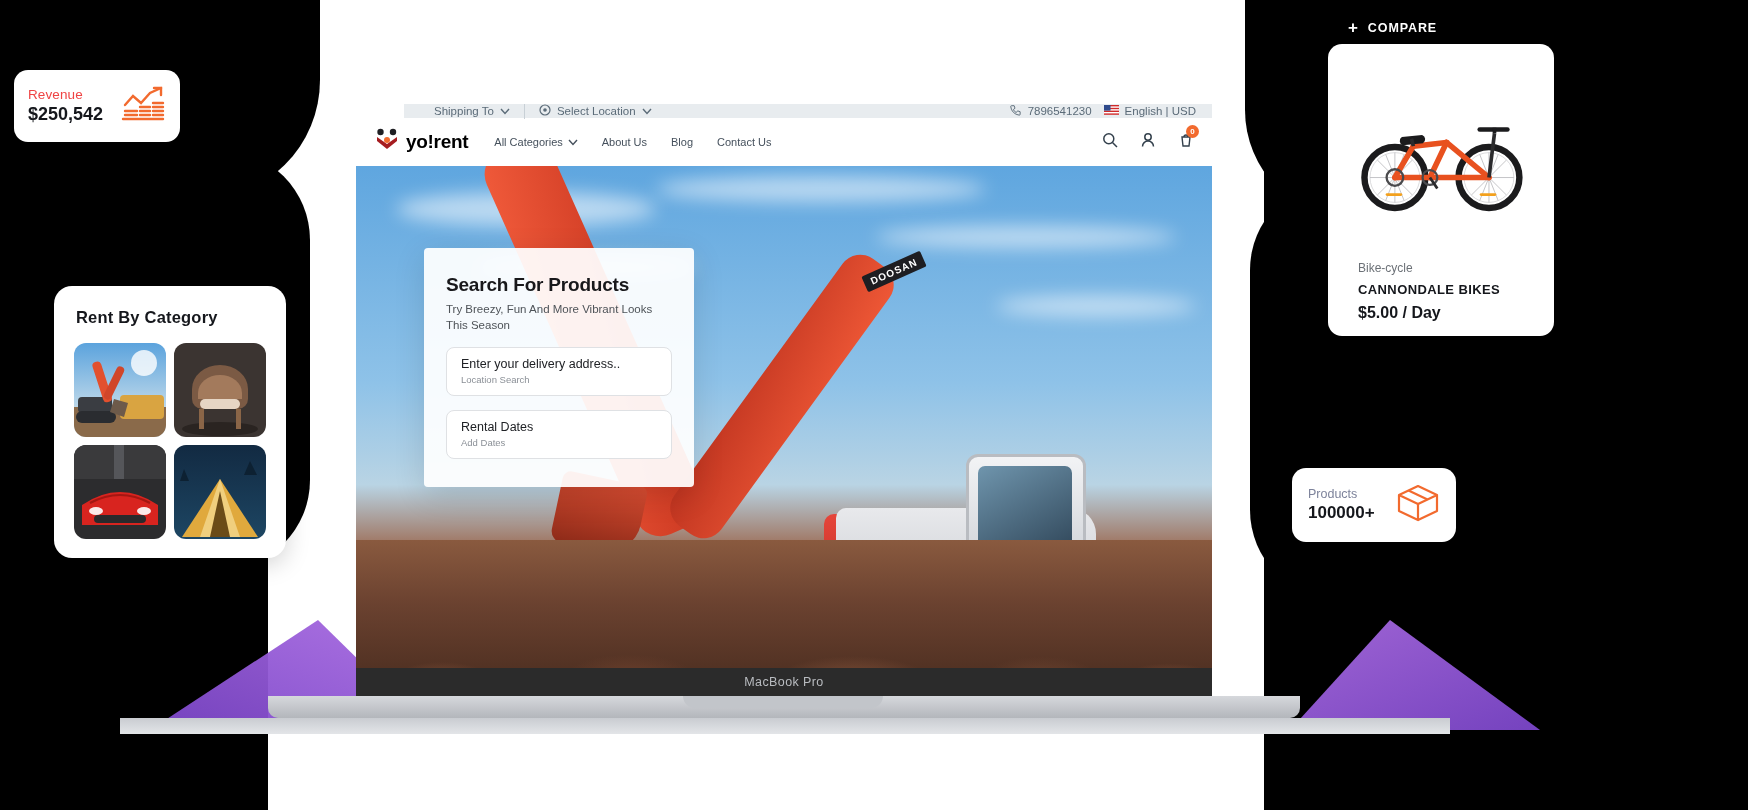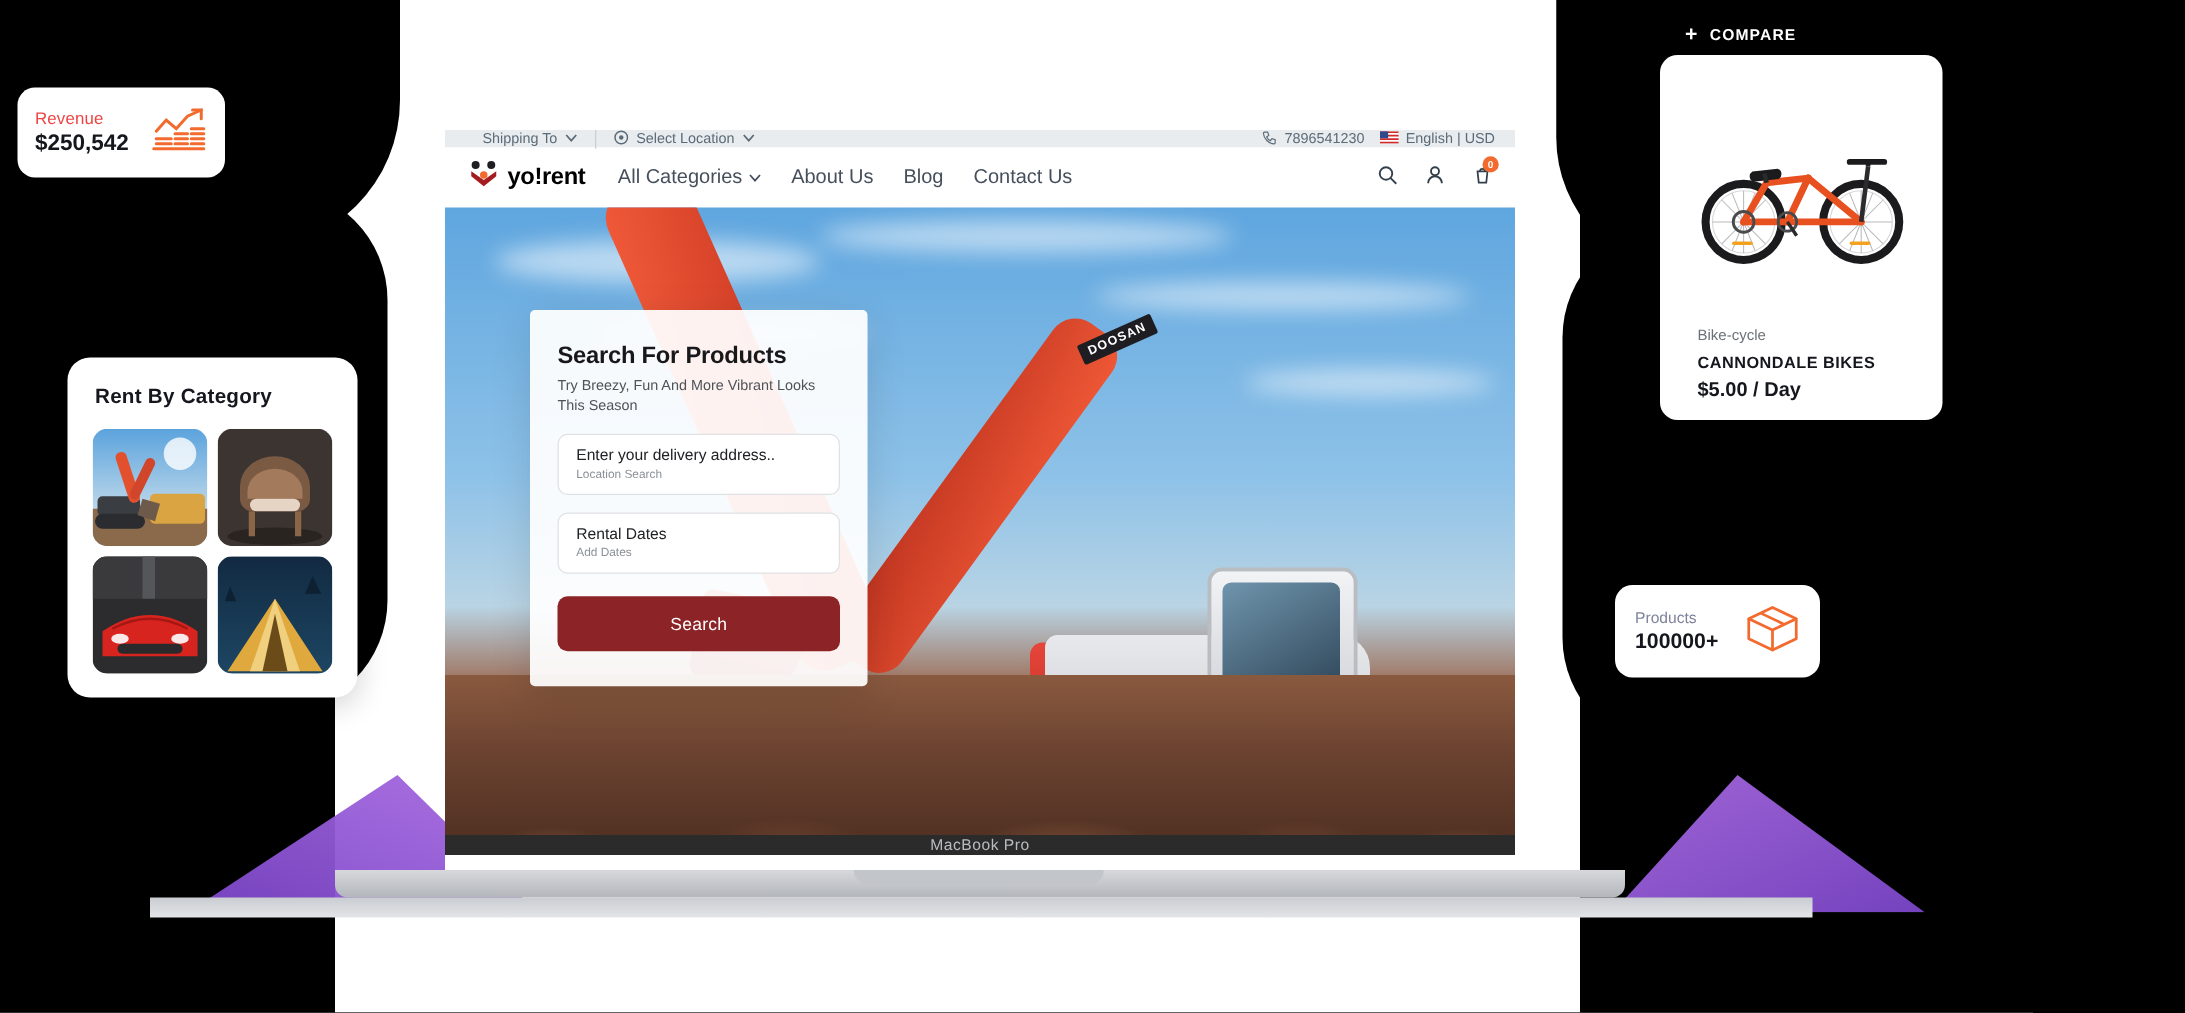--- a/index.html
+++ b/index.html
@@ -77,21 +77,21 @@
   }
 
   
   .laptop-screen {
     position: absolute; left: 356px; top: 104px;
     width: 856px; height: 592px;
     background: #ffffff;
     overflow: hidden;
   }
   .laptop-bottom {
-    position: absolute; left: 356px; top: 668px; width: 856px; height: 16px;
+    position: absolute; left: 356px; top: 668px; width: 856px; height: 28px;
     background: #2b2b2b;
     display:flex; align-items:center; justify-content:center;
   }
   .macbook-label { color: #b9bcc0; font-size: 12.5px; letter-spacing:.4px; }
   .laptop-base {
     position: absolute; left: 268px; top: 696px; width: 1032px; height: 22px;
     background: linear-gradient(#d6d8dc, #b3b6bb);
     border-radius: 0 0 10px 10px;
   }
   .laptop-notchbar {
@@ -112,34 +112,34 @@
     position:absolute; left:1290px; top:620px; width:250px; height:110px;
     background: linear-gradient(to top left, #7b46c9, #a86ae0);
     clip-path: polygon(40% 0%, 100% 100%, 0% 100%);
     opacity:.95;
   }
 
   
   .topbar {
     height: 14px; background: #e8ecef;
     display: flex; align-items: center; padding: 0 16px;
-    font-size: 11.5px; color: #5b6b78;
+    font-size: 11.5px; color: #5b6b78; margin-left: 48px;
   }
   .topbar-left { display:flex; align-items:center; gap: 0; }
   .tb-item { display:flex; align-items:center; gap:6px; padding: 0 14px; }
   .tb-divider { width:1px; height:16px; background:#c8d0d6; }
   .topbar-right { margin-left:auto; display:flex; align-items:center; gap:12px; }
 
   .navbar {
     height: 48px; background: #ffffff;
     display:flex; align-items:center; padding: 0 18px;
   }
   .logo { display:flex; align-items:center; gap:6px; margin-right: 26px; }
   .logo-text { font-size: 19px; font-weight: bold; color:#000000; letter-spacing:-.3px;}
-  .nav-links { display:flex; align-items:center; gap: 24px; font-size: 16px; color:#45505c; }
+  .nav-links { display:flex; align-items:center; gap: 24px; font-size: 11px; color:#45505c; }
   .nav-link { display:flex; align-items:center; gap:5px; }
   .nav-right { margin-left:auto; display:flex; align-items:center; gap:22px; position:relative;}
   .cart-badge {
     position:absolute; right:-5px; top:-7px;
     background:#f26a2e; color:#fff; font-size:8px; border-radius:50%;
     width:13px; height:13px; display:flex; align-items:center; justify-content:center;
     font-weight:bold;
   }
 
   
@@ -515,21 +515,20 @@
 
         <div class="sp-field">
           <div class="sp-field-label">Enter your delivery address..</div>
           <div class="sp-field-sub">Location Search</div>
         </div>
         <div class="sp-field">
           <div class="sp-field-label">Rental Dates</div>
           <div class="sp-field-sub">Add Dates</div>
         </div>
 
-        <button class="sp-btn">Search</button>
       </div>
     </div>
   </div>
 
   <div class="laptop-bottom">
     <span class="macbook-label">MacBook Pro</span>
   </div>
   <div class="laptop-base"></div>
   <div class="laptop-notchbar"></div>
   <div class="laptop-foot"></div>

